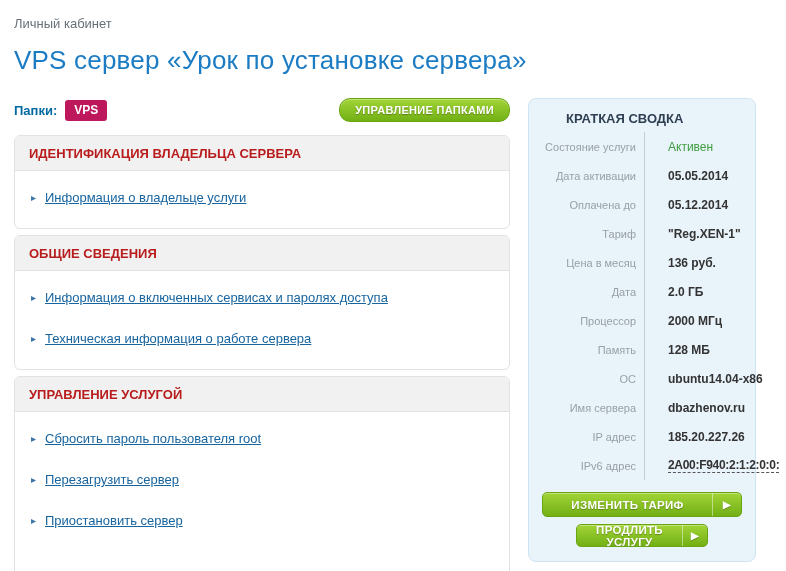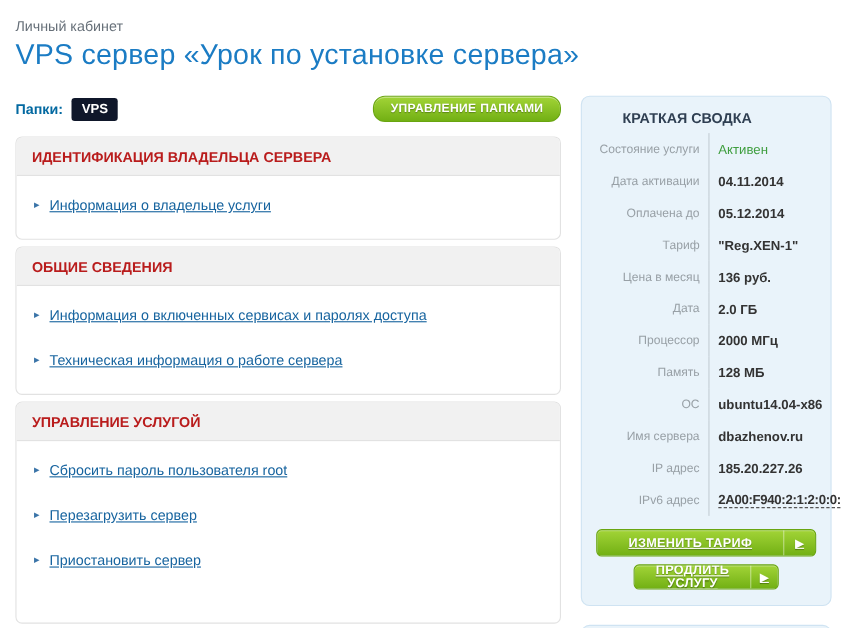--- a/index.html
+++ b/index.html
@@ -9,35 +9,35 @@
     color: #333;
     font-size: 13px;
   }
   .page { padding: 16px 0 0 14px; width: 756px; }
 
   
   .breadcrumb {
     color: #677079; font-size: 13px; cursor: pointer; display: inline-block;
   }
   .page-title {
-    color: #1b7cc4; font-size: 26px; font-weight: 400; margin-top: 3px;
+    color: #1b7cc4; font-size: 26px; font-weight: 400; margin-top: 14px;
     letter-spacing: 0.2px;
   }
 
   
   .columns { display: flex; margin-top: 22px; }
   .col-left { width: 496px; flex: 0 0 496px; }
   .col-right { width: 228px; flex: 0 0 228px; margin-left: 18px; }
 
   
   .folders-row { display: flex; align-items: center; justify-content: space-between; height: 24px; }
   .folders-left { display: flex; align-items: center; }
   .folders-label { font-weight: bold; color: #0369a1; font-size: 13px; }
   .folder-badge {
-    display: inline-block; margin-left: 8px; background: #0f172a; color: #fff;
+    display: inline-block; margin-left: 8px; background: #be185d; color: #fff;
     font-weight: bold; font-size: 12px; padding: 3px 9px 4px; border-radius: 3px;
     cursor: pointer;
   }
   .green-btn {
     background: linear-gradient(#a2d437, #72b014);
     border: 1px solid #69a510; border-radius: 4px;
     color: #fff; font-weight: bold; font-size: 11px; letter-spacing: 0.3px;
     text-shadow: 0 1px 1px rgba(0,0,0,0.3);
     box-shadow: inset 0 1px 0 rgba(255,255,255,0.35);
     cursor: pointer; display: flex; align-items: center; justify-content: center;
@@ -70,32 +70,32 @@
     padding: 12px 13px 14px;
   }
   .panel-title { font-weight: bold; font-size: 13px; color: #2f3f52; padding-left: 24px; }
   .summary-rows { margin-top: 6px; }
   .summary-row { display: flex; align-items: stretch; min-height: 29px; }
   .summary-label {
     flex: 0 0 102px; text-align: right; color: #98a0a6; font-size: 11px;
     padding-right: 8px; display: flex; align-items: center; justify-content: flex-end;
   }
   .summary-value {
-    flex: 1; border-left: 1px solid #c4cdd4; padding-left: 8px;
+    flex: 1; border-left: 1px solid #c4cdd4; padding-left: 23px;
     display: flex; align-items: center; font-size: 12px; font-weight: bold; color: #333;
     white-space: nowrap;
   }
   .summary-value .status-active { color: #3f9e3f; font-weight: normal; }
   .dashed-link {
     border-bottom: 1px dashed #555; cursor: pointer; line-height: 1.2;
     letter-spacing: -0.3px;
   }
 
   .panel-buttons { margin-top: 12px; }
-  .btn-arrowed { height: 25px; padding: 0; overflow: hidden; border-radius: 5px; text-decoration: underline; }
+  .btn-arrowed { height: 25px; padding: 0; overflow: hidden; border-radius: 5px; }
   .btn-arrowed .btn-label { flex: 1; text-align: center; font-size: 11.5px; }
   .btn-arrowed .btn-sep { width: 1px; align-self: stretch; background: rgba(255,255,255,0.45); }
   .btn-arrowed .btn-arrow { width: 28px; text-align: center; font-size: 10px; }
   .change-tariff-btn { width: 100%; }
   .prolong-btn { width: 132px; height: 23px; margin: 7px auto 0; }
   .prolong-btn .btn-arrow { width: 24px; }
 
   
   .comment-panel { margin-top: 17px; }
 </style>
@@ -175,21 +175,21 @@
         <div class="summary-rows">
 
           <div class="summary-row">
             <div class="summary-label">Состояние услуги</div>
             <div class="summary-value">
                 <span class="status-active">Активен</span>
               </div>
           </div>
           <div class="summary-row">
             <div class="summary-label">Дата активации</div>
-            <div class="summary-value">04.11.2014</div>
+            <div class="summary-value">05.05.2014</div>
           </div>
           <div class="summary-row">
             <div class="summary-label">Оплачена до</div>
             <div class="summary-value">05.12.2014</div>
           </div>
           <div class="summary-row">
             <div class="summary-label">Тариф</div>
             <div class="summary-value">"Reg.XEN-1"</div>
           </div>
           <div class="summary-row">

